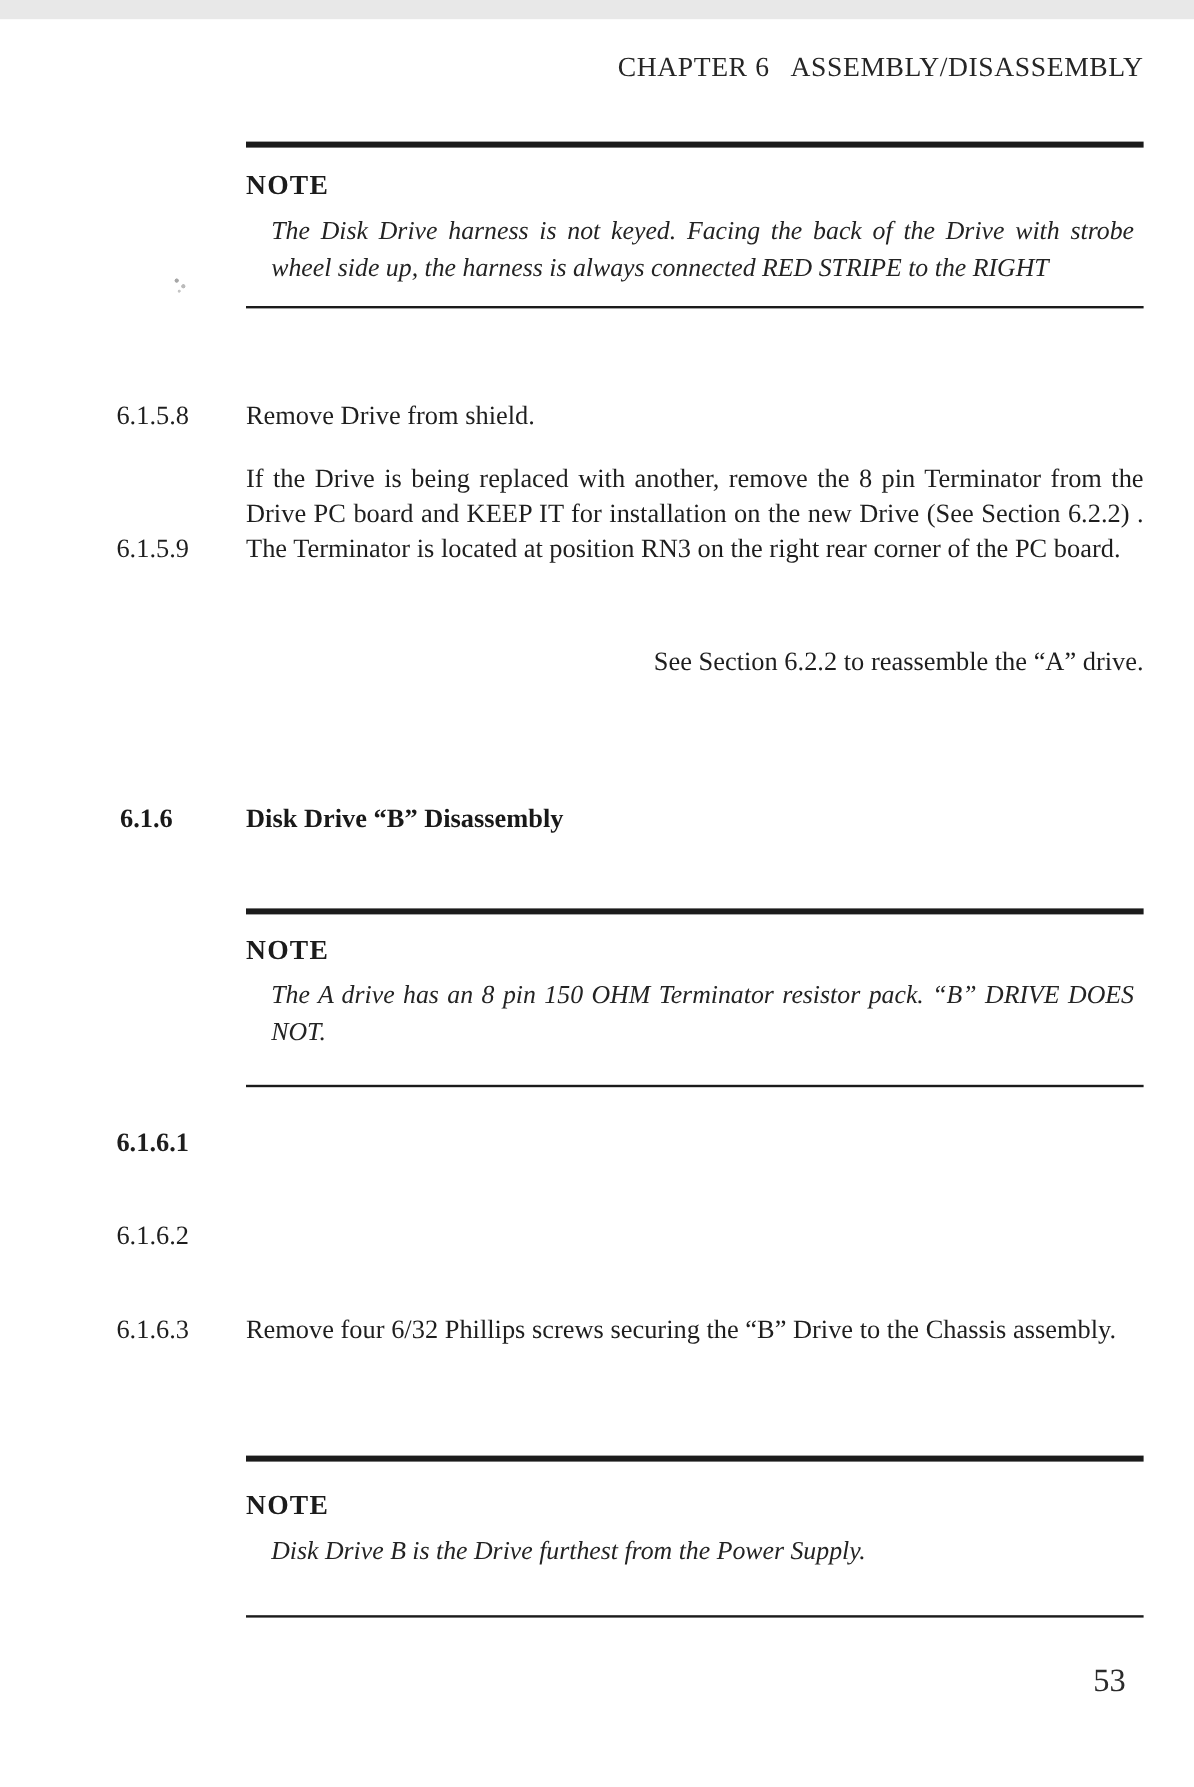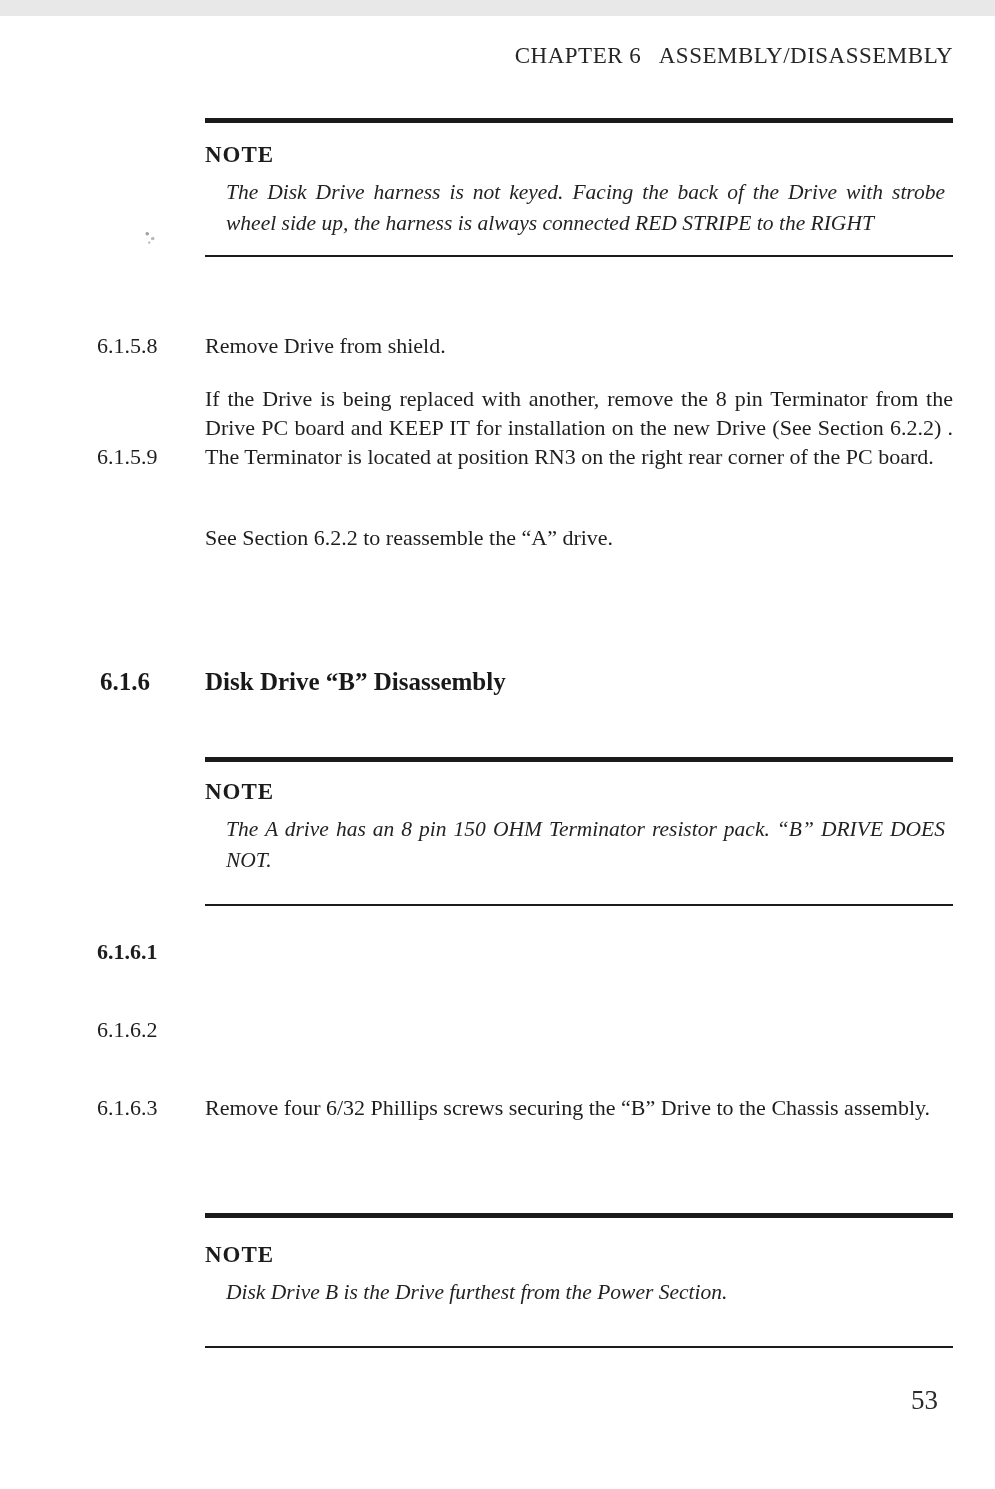--- a/index.html
+++ b/index.html
@@ -83,35 +83,36 @@
     line-height: 29px;
     text-align: justify;
   }
   .step-1 { top: 315px; }
   .step-2 { top: 368px; }
   .step-3 { top: 921px; font-weight: bold; }
   .step-4 { top: 999px; }
   .step-5 { top: 1077px; }
   .see-also {
     position: absolute;
-    top: 507px;
+    top: 520px;
     left: 205px;
     width: 748px;
     margin: 0;
     font-size: 22px;
     line-height: 29px;
+    text-align: right;
   }
   .section-heading {
     position: absolute;
     top: 648px;
     left: 100px;
     width: 853px;
     margin: 0;
     display: flex;
-    font-size: 25px;
+    font-size: 22px;
     font-weight: bold;
     line-height: 36px;
     color: #191919;
   }
   .section-heading .sec-num { flex: 0 0 105px; }
   .page-number {
     position: absolute;
     top: 1370px;
     left: 190px;
     width: 748px;
@@ -176,18 +177,18 @@
     <span class="step-num">6.1.6.2</span>
   </div>
 
   <div class="step step-5">
     <span class="step-num">6.1.6.3</span>
     <p class="step-text">Remove four 6/32 Phillips screws securing the “B” Drive to the Chassis assembly.</p>
   </div>
 
   <section class="note note-3">
     <h3 class="note-title">NOTE</h3>
-    <p class="note-body">Disk Drive B is the Drive furthest from the Power Section.</p>
+    <p class="note-body">Disk Drive B is the Drive furthest from the Power Supply.</p>
   </section>
 
   <div class="page-number">53</div>
 
 </div>
 
 </body></html>

